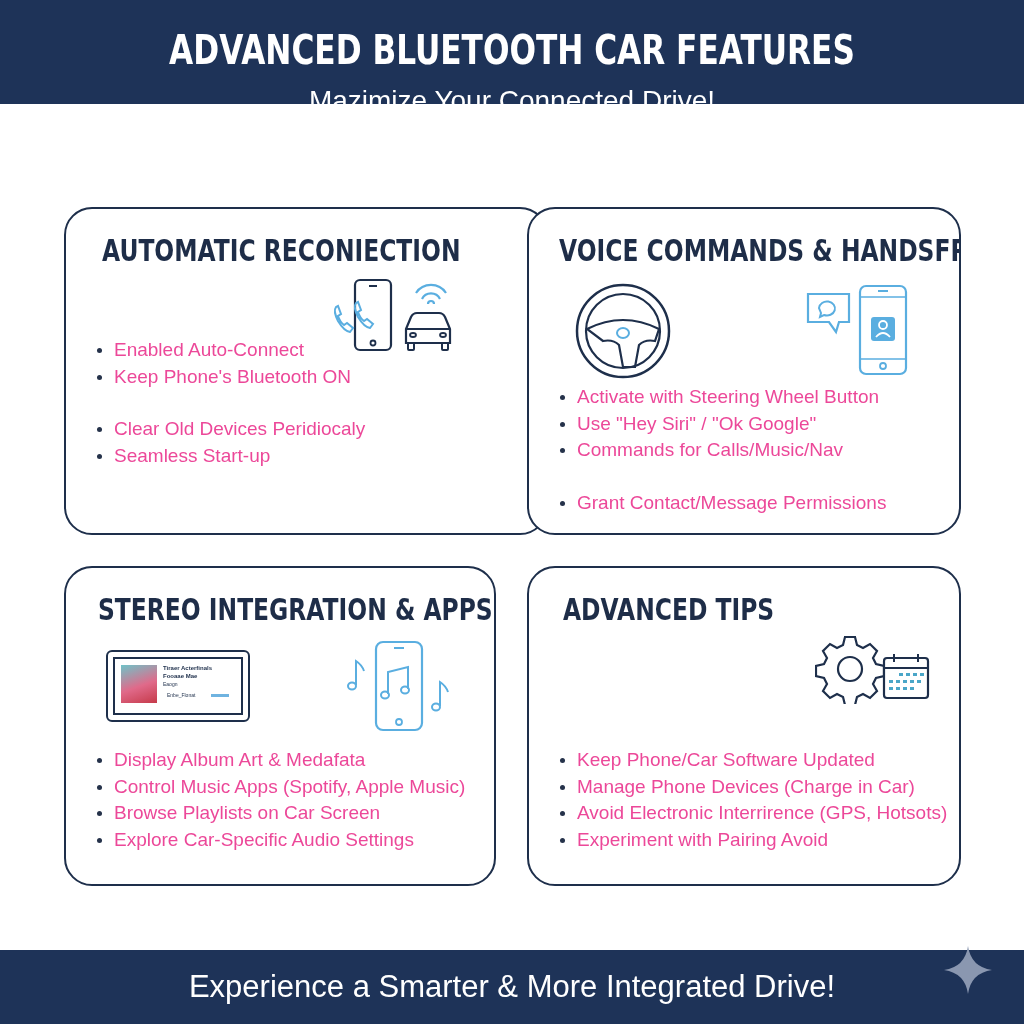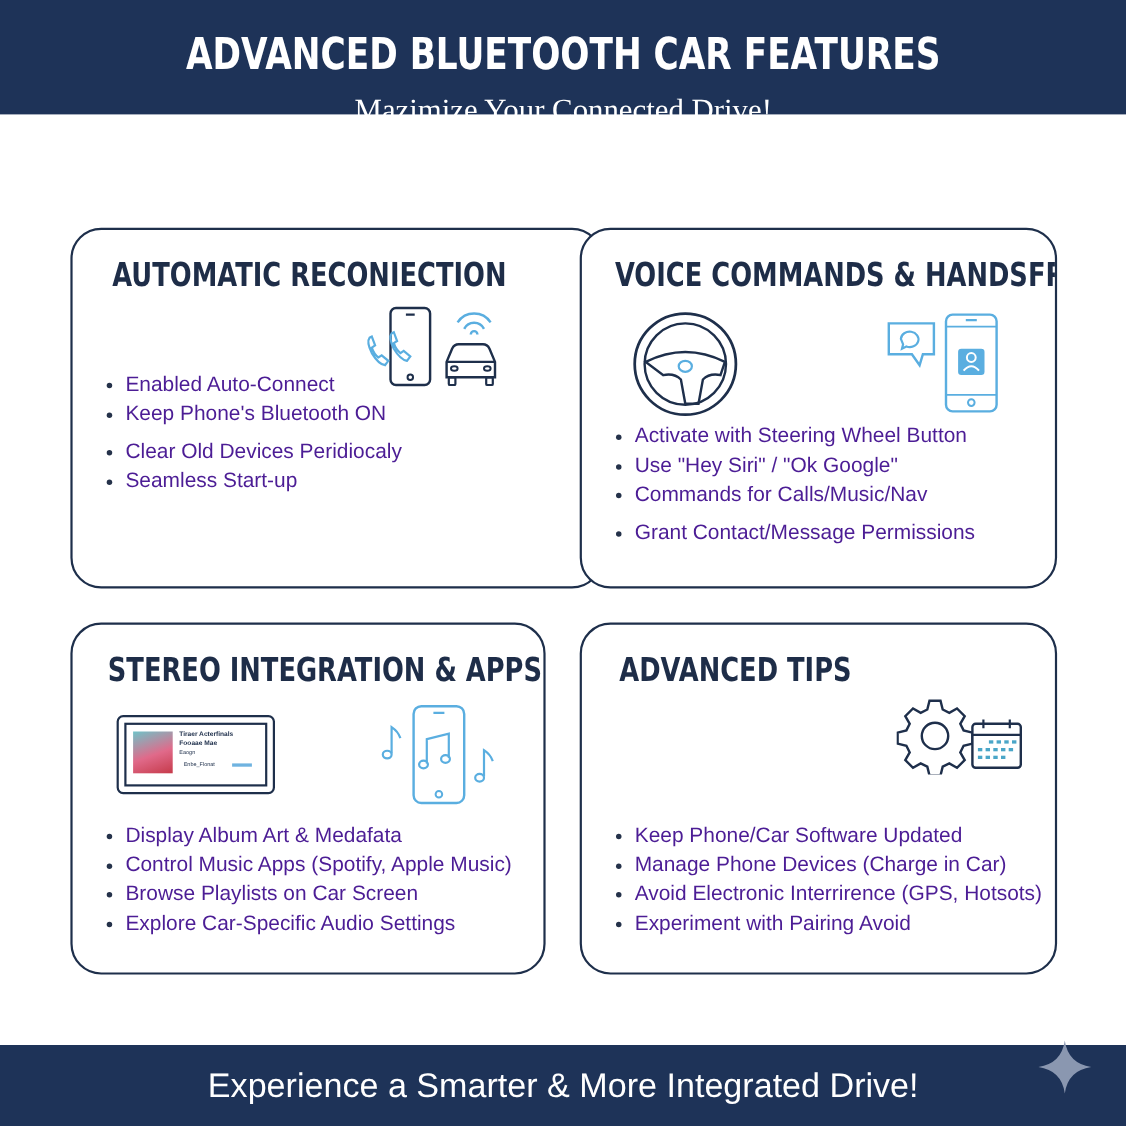--- a/index.html
+++ b/index.html
@@ -11,42 +11,42 @@
     background: #1e3358; text-align: center; color: #fff;
   }
   .header-title {
     position: absolute; left: 0; right: 0; top: 26px;
     font-family: "DejaVu Sans", sans-serif; font-weight: bold;
     font-size: 40px; letter-spacing: 0px; transform: scaleX(0.78); transform-origin: center;
     line-height: 48px;
   }
   .header-sub {
     position: absolute; left: 0; right: 0; top: 84px;
-    font-family: Liberation Serif, serif; font-size: 28px; line-height: 34px;
+    font-family: Liberation Sans, sans-serif; font-size: 28px; line-height: 34px;
   }
 
   .card {
     position: absolute; border: 2.5px solid #1e2f4b; border-radius: 28px; background: #fff;
     overflow: hidden;
   }
   .card-title {
     position: absolute; font-family: "DejaVu Sans", sans-serif; font-weight: bold;
     font-size: 30px; color: #1e2d48; white-space: nowrap;
     transform: scaleX(0.78); transform-origin: left center; line-height: 36px;
   }
   .bullets { position: absolute; list-style: none; }
   .bullets li {
     position: relative; font-family: "Liberation Sans", sans-serif; font-size: 19px;
-    line-height: 26.5px; color: #4c1d95; padding-left: 18px; white-space: nowrap;
+    line-height: 26.5px; color: #ec4899; padding-left: 18px; white-space: nowrap;
   }
   .bullets li::before {
     content: ""; position: absolute; left: 1px; top: 11px; width: 5px; height: 5px;
     border-radius: 50%; background: #25324a;
   }
-  .bullets li.gap { margin-top: 8px; }
+  .bullets li.gap { margin-top: 26px; }
 
   .icon { position: absolute; }
 
   .footer {
     position: absolute; left: 0; top: 950px; width: 1024px; height: 74px;
     background: #1e3358; color: #fff; text-align: center; padding-left: 26px;
   }
   .footer-text {
     position: absolute; left: 0; right: 0; top: 18px; font-size: 31px; line-height: 38px;
     font-family: "Liberation Sans", sans-serif;

